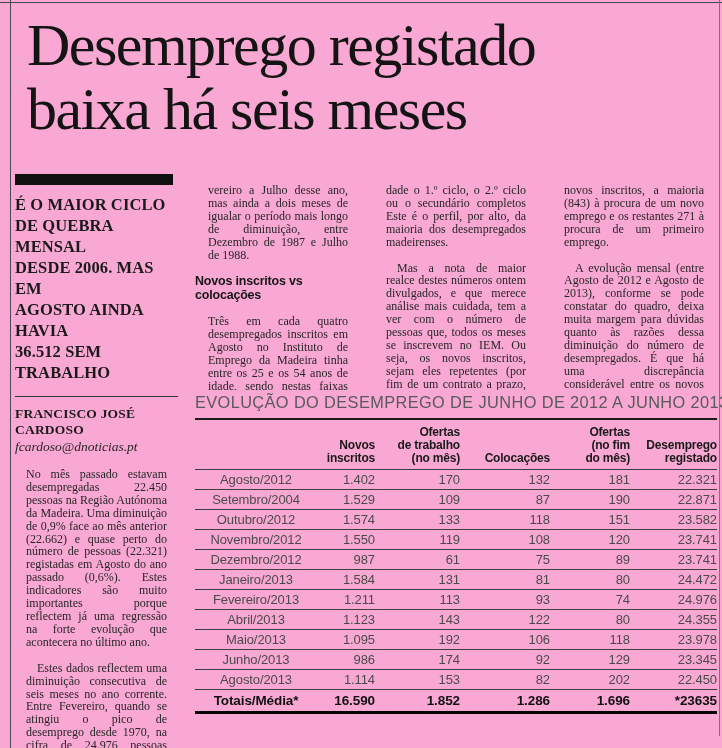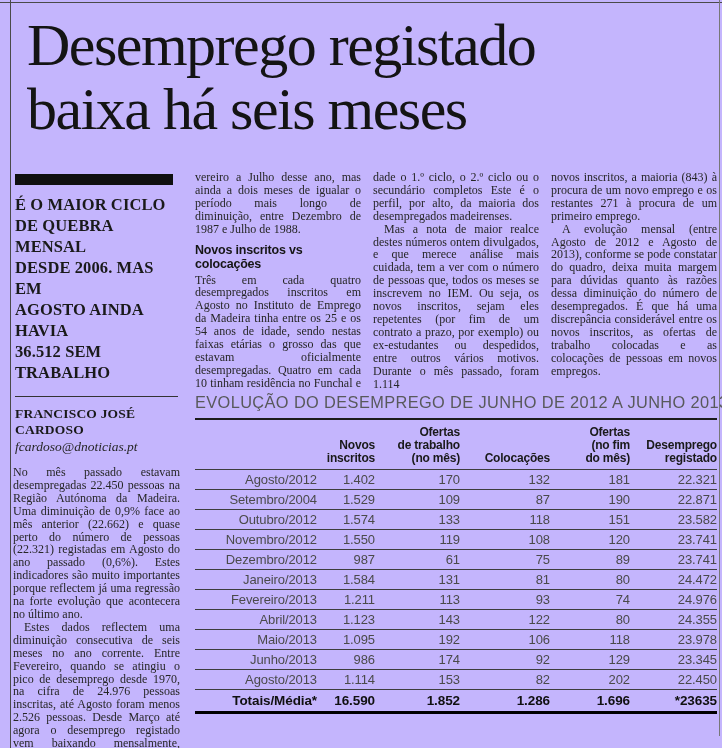--- a/index.html
+++ b/index.html
@@ -1,35 +1,35 @@
 <!DOCTYPE html>
 <html><head>
 <meta charset="utf-8">
 <style>
   html,body{margin:0;padding:0;background:#fff;}
-  .page{position:relative;width:722px;height:748px;background:#c4b5fd;overflow:hidden;
+  .page{position:relative;width:722px;height:748px;background:#f9a8d4;overflow:hidden;
         font-family:"Liberation Serif",serif;color:#262626;}
   .rule-top{position:absolute;left:0;top:2px;width:722px;height:1px;background:#4a4a4a;}
   .rule-left{position:absolute;left:10px;top:0;width:1px;height:748px;background:#4a4a4a;}
   .rule-right{position:absolute;left:719px;top:0;width:1px;height:736px;background:#777;}
 
   .headline{margin:13px 0 0 27px;font-size:60px;line-height:64px;letter-spacing:-1.5px;
             font-weight:normal;color:#141414;}
   .headline span{display:block;}
 
   .content{display:flex;margin:30px 0 0 13px;}
   .col1{width:167px;flex:0 0 167px;}
   .black-bar{width:158px;height:11px;background:#101010;margin:3px 0 9px 2px;}
   .kicker{font-weight:bold;font-size:16.5px;line-height:21px;color:#1a1a1a;
           letter-spacing:0.1px;white-space:pre-line;margin-left:2px;}
   .byline-rule{width:163px;height:1px;background:#333;margin:13px 0 9px 2px;}
   .byline{font-weight:bold;font-size:13.5px;letter-spacing:0.2px;color:#1a1a1a;margin-left:2px;}
   .email{font-style:italic;font-size:13.5px;margin:1px 0 11px 2px;color:#262626;}
 
-  p.body{margin:0;font-size:12px;line-height:12.9px;text-align:justify;color:#262626;}
+  p.body{margin:13px;font-size:12px;line-height:12.9px;text-align:justify;color:#262626;}
   p.indent{text-indent:11px;}
   .subhead{font-family:"Liberation Sans",sans-serif;font-weight:bold;font-size:12.5px;
            letter-spacing:-0.2px;color:#161616;margin:7px 0 3px;}
 
   .right{margin-left:15px;width:522px;flex:0 0 522px;}
   .textrow{display:flex;gap:12px;height:219px;overflow:hidden;}
   .textrow .tcol{width:166px;flex:0 0 166px;}
 
   .table-sec{width:522px;}
   .table-title{font-family:"Liberation Sans",sans-serif;font-size:16.5px;color:#58595b;
@@ -38,21 +38,21 @@
   table{width:522px;border-collapse:collapse;table-layout:fixed;
         font-family:"Liberation Sans",sans-serif;border-top:2px solid #1c1c1c;}
   col.c-month{width:122px;}col.c1{width:58px;}col.c2{width:85px;}
   col.c3{width:90px;}col.c4{width:80px;}col.c5{width:87px;}
   th{font-size:12px;font-weight:bold;color:#1a1a1a;text-align:right;vertical-align:bottom;
      padding:6px 0 4px;white-space:pre-line;line-height:13px;letter-spacing:-0.2px;
      border-bottom:1px solid #3d3d3d;}
   th.month{text-align:left;}
   td{font-size:13px;line-height:15px;color:#4a4a4a;text-align:right;padding:2px 0 2px;
      border-bottom:1px solid #3d3d3d;letter-spacing:-0.1px;}
-  td.month{text-align:right;}
+  td.month{text-align:center;}
   tr.totals td{font-weight:bold;color:#101010;font-size:13.5px;
                border-bottom:3px solid #000;padding:3px 0 3px;}
 </style>
 </head>
 <body>
 
 <div class="page">
   <div class="rule-top"></div>
   <div class="rule-left"></div>
   <div class="rule-right"></div>

